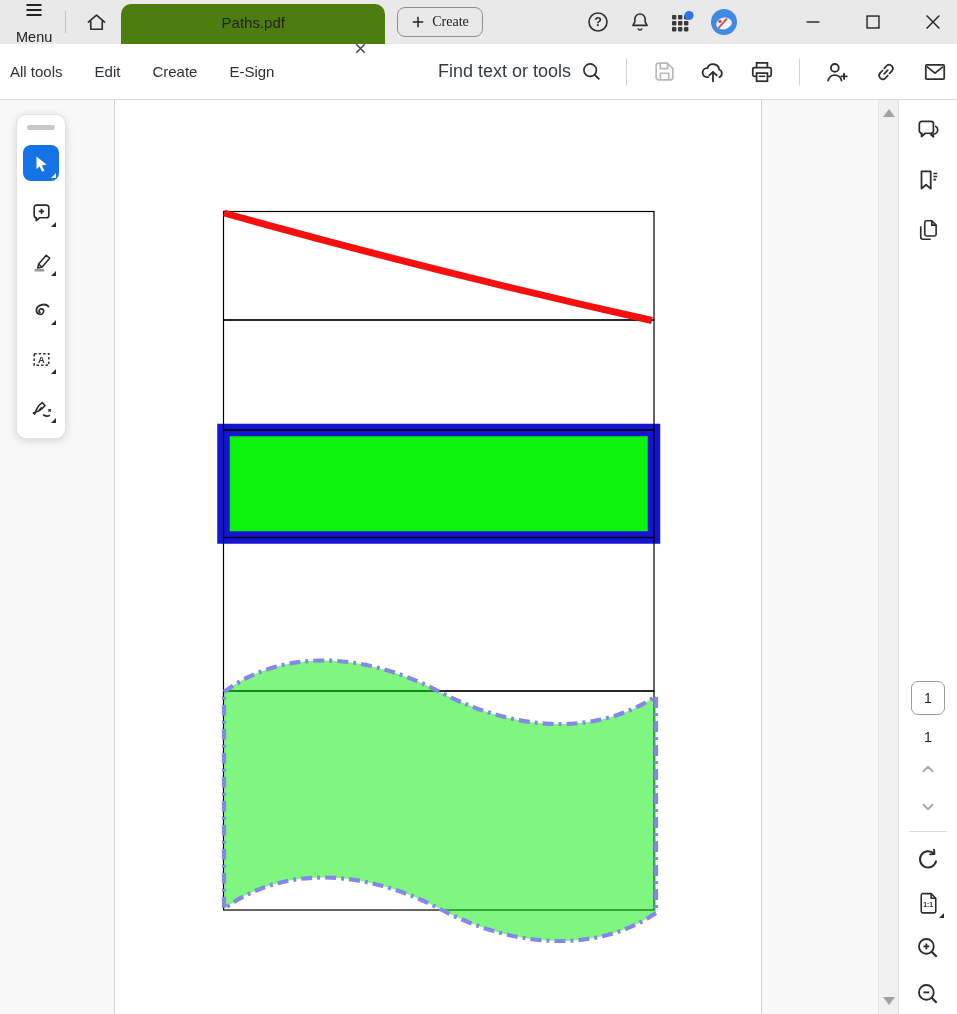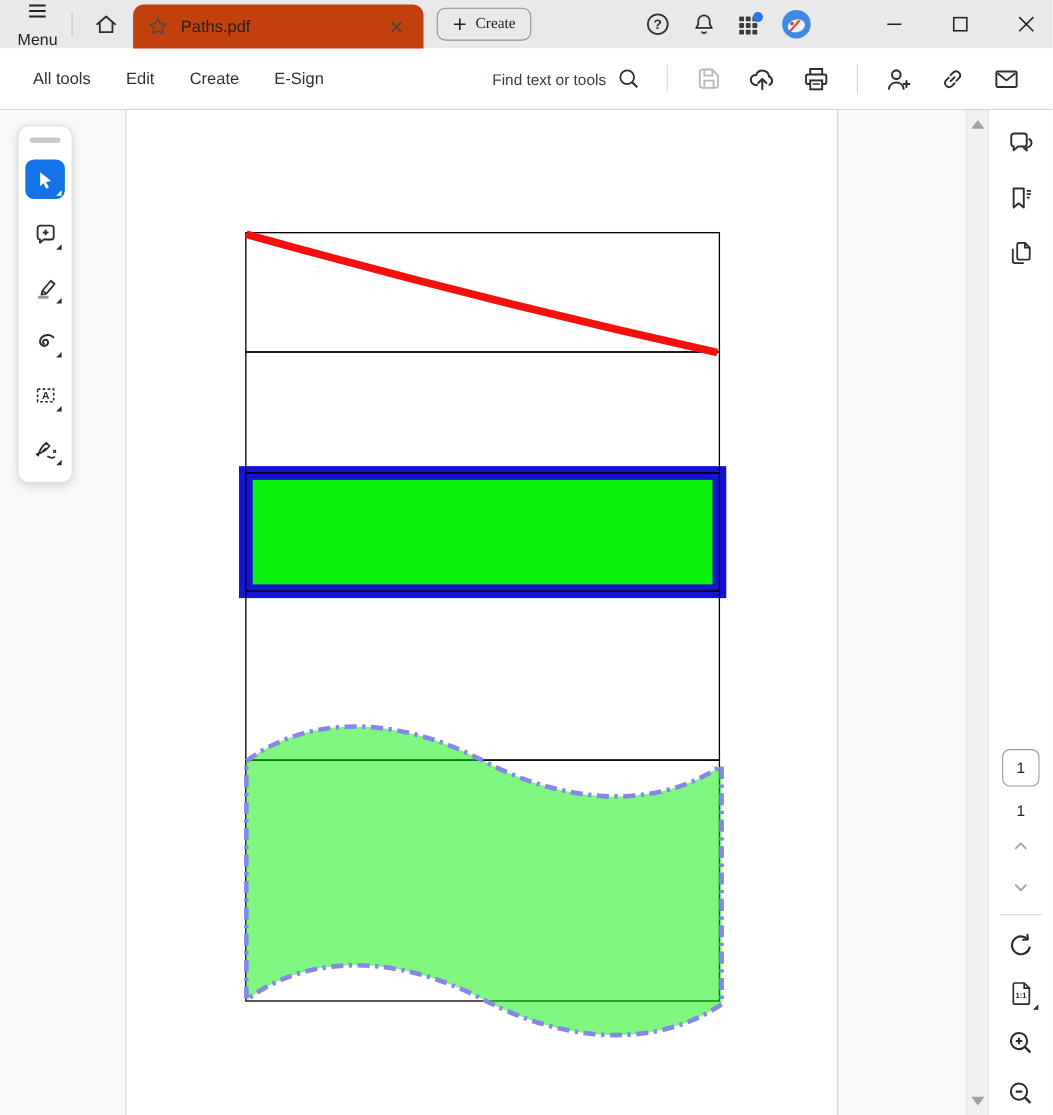--- a/index.html
+++ b/index.html
@@ -14,45 +14,45 @@
   
   .top-bar {
     height: 44px; background: var(--topbar-bg, #e9e9e9);
     display: flex; align-items: center; padding-left: 16px;
   }
   .menu-btn { display: flex; align-items: center; gap: 9px; font-size: 14.5px; color: #222; flex-direction: column; }
   .vdiv { width: 1px; height: 22px; background: #c3c3c3; margin: 0 13px; }
   .sq-btn { width: 34px; height: 34px; display: flex; align-items: center; justify-content: center; border-radius: 6px; color: #2e2e2e; }
   .tab {
     align-self: flex-end; height: 40px; width: 264px; margin-left: 8px;
-    background: #c2410c; border-radius: 10px 10px 0 0;
-    display: flex; align-items: center; padding: 0 12px; gap: 10px;
+    background: #4d7c0f; border-radius: 10px 10px 0 0;
+    display: flex; align-items: center; padding: 0 12px; gap: 10px; flex-direction: column;
   }
   .tab-title { font-size: 15px; color: #222; }
   .tab-close { margin-left: auto; width: 26px; height: 26px; display: flex; align-items: center; justify-content: center; border-radius: 5px; color: #444; }
   .create-btn {
     margin-left: 12px; height: 30px; padding: 0 13px; border: 1px solid #8f8f8f; border-radius: 8px;
     display: flex; align-items: center; gap: 7px; font-size: 14px; color: #222; background: transparent; font-family: Liberation Serif, serif;
   }
   .tb-right { margin-left: auto; display: flex; align-items: center; gap: 12px; }
   .tb-right .sq-btn { width: 30px; height: 30px; }
   .grid-wrap { position: relative; }
   .win-group { display: flex; align-items: center; margin-left: 26px; }
   .win-btn { width: 48px; height: 34px; display: flex; align-items: center; justify-content: center; color: #1f1f1f; margin-left: 12px; }
 
   
   .toolbar {
     height: 56px; background: var(--toolbar-bg, #fff);
     border-bottom: 1px solid var(--border-soft, #d9d9d9);
-    display: flex; align-items: center; padding: 0 28px;
+    display: flex; align-items: center; padding: 0 8px;
   }
   .nav-items { display: flex; align-items: center; gap: 28px; }
   .nav-item { font-size: 15px; color: #2c3136; padding: 6px 2px; }
   .tb2-right { margin-left: auto; display: flex; align-items: center; gap: 21px; }
-  .find-btn { display: flex; align-items: center; gap: 10px; font-size: 14px; color: #333c45; }
+  .find-btn { display: flex; align-items: center; gap: 10px; font-size: 18px; color: #333c45; }
   .tool-ic { width: 28px; height: 28px; display: flex; align-items: center; justify-content: center; color: #2e2e2e; }
   .disabled { color: var(--disabled-icon, #b9b9b9); }
   .vdiv2 { width: 1px; height: 26px; background: #d6d6d6; margin: 0 2px; }
 
   
   .content { position: relative; height: 914px; background: var(--content-bg, #f8f8f8); }
   .page {
     position: absolute; left: 114px; top: 0; width: 648px; height: 914px;
     background: #fff; border-left: 1px solid var(--page-border, #d4d4d4); border-right: 1px solid var(--page-border, #d4d4d4);
   }

